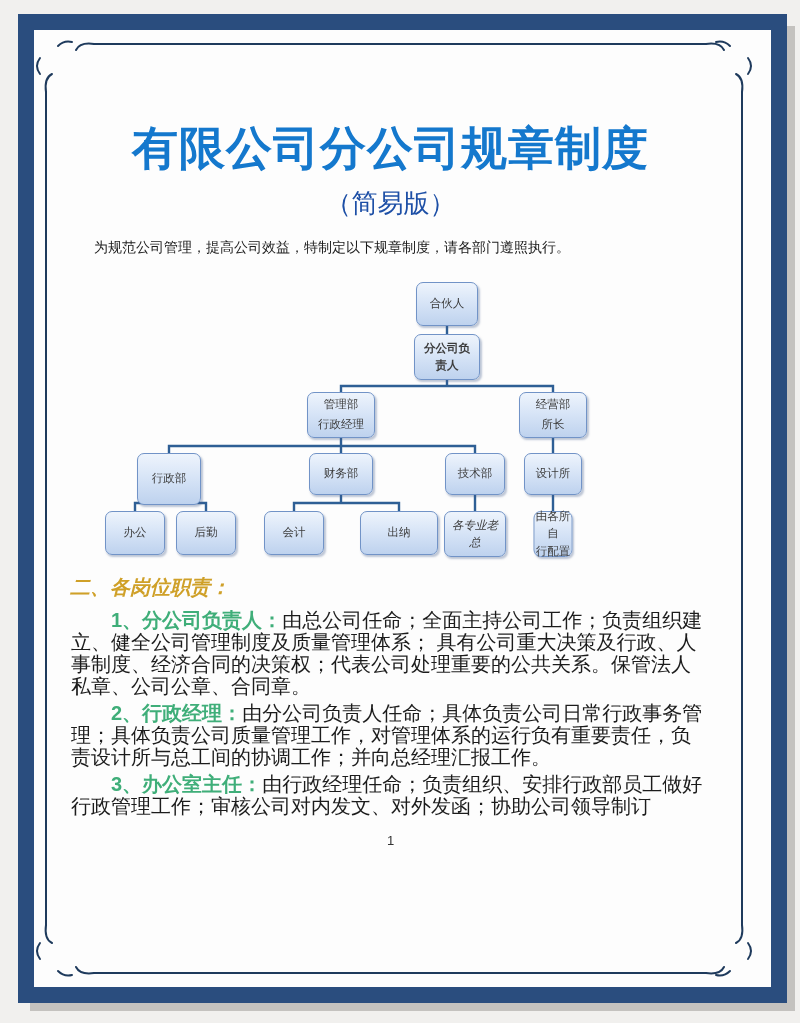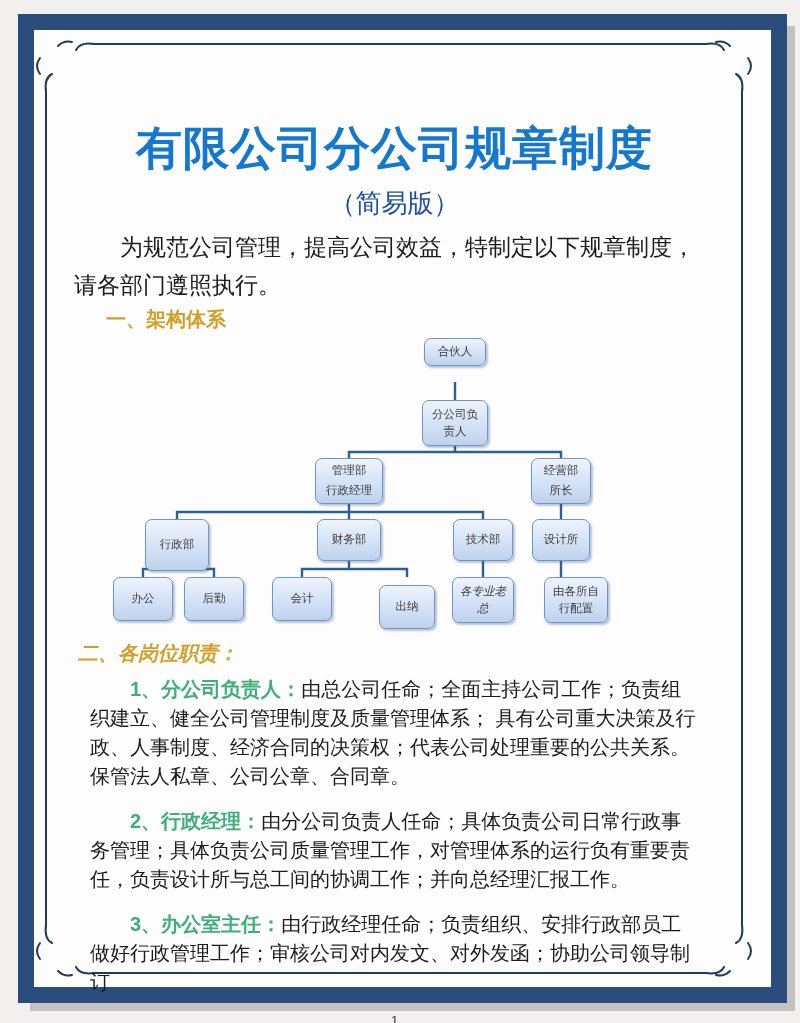--- a/index.html
+++ b/index.html
@@ -15,35 +15,35 @@
     width:769px;height:989px;
     box-sizing:border-box;
     border:16px solid #2a4d7e;
     background:#fdfdfd;
     box-shadow:10px 10px 0 -2px #c4c2bf;
   }
   .ornaments{position:absolute;left:0;top:0;width:800px;height:1023px;pointer-events:none;}
   
   .doc{
     position:absolute;left:34px;top:30px;width:737px;height:957px;
-    box-sizing:border-box;padding:0 56px 0 40px;
+    box-sizing:border-box;padding:0 56px 0 32px;
     color:#1c1c1c;
   }
   .title{
     margin:92px 0 0;text-align:center;
     font-size:46px;font-weight:bold;line-height:52px;
     color:#1478cd;letter-spacing:1px;
   }
   .subtitle{
     margin:14px 0 0;text-align:center;
     font-size:26px;font-weight:normal;line-height:30px;
     color:#1d4fa6;
   }
   .intro{
-    margin:10px 0 0;font-size:23px;line-height:38px;
+    margin:10px 0 0;font-size:14px;line-height:38px;
     text-indent:2em;color:#1c1c1c;
   }
   .sec-head{
     font-size:20px;font-weight:bold;color:#cfa028;line-height:26px;
   }
   .sec1{margin:2px 0 0;padding-left:32px;}
   .sec2{margin:2px 0 0;padding-left:4px;font-style:italic;}
   
   .chart{position:relative;width:560px;height:302px;margin:4px 0 0 18px;}
   .chart svg.connectors{position:absolute;left:0;top:0;}
@@ -53,21 +53,21 @@
     border:1.5px solid #7193c7;border-radius:7px;
     background:linear-gradient(180deg,#eef4fc 0%,#d8e5f7 45%,#bed2ee 100%);
     box-shadow:1.5px 2px 2px rgba(70,95,140,.35);
     color:#3c3c3c;font-size:11.5px;line-height:1.5;
     display:flex;align-items:center;justify-content:center;
     text-align:center;white-space:pre-line;
   }
   .node.tall{line-height:1.7;font-family:Liberation Mono, monospace;}
   
   .item{
-    margin:16px;font-size:20px;line-height:29px;
+    margin:5px;font-size:20px;line-height:22px;
     text-indent:2em;color:#1c1c1c;
   }
   .item .lead{color:#3fae79;font-weight:bold;}
   .item1{margin-top:9px;}
   .page-num{
     margin:16px 0 0;text-align:center;
     font-size:13px;color:#333;
   }
 </style>
 </head>
@@ -103,52 +103,51 @@
   <path d="M730 971 Q724 977 716 975"></path>
 </svg>
 
 <div class="doc">
 
   <h1 class="title">有限公司分公司规章制度</h1>
   <div class="subtitle">（简易版）</div>
 
   <p class="intro">为规范公司管理，提高公司效益，特制定以下规章制度，请各部门遵照执行。</p>
 
-  <div class="sec-head sec1">一、架构体系</div>
 
   <div class="chart">
     <svg class="connectors" width="560" height="302" viewBox="0 0 560 302" xmlns="http://www.w3.org/2000/svg" fill="none" stroke="#2e5f95" stroke-width="2.4">
       <path d="M363 46 V64"></path>
       <path d="M363 110 V116 M257 122 V116 H469 V122"></path>
       <path d="M257 168 V176 M85 183 V176 H391 V183 M257 176 V183"></path>
       <path d="M469 168 V183"></path>
       <path d="M85 225 V233 M51 241 V233 H122 V241"></path>
       <path d="M257 225 V233 M210 241 V233 H315 V241"></path>
       <path d="M391 225 V241"></path>
       <path d="M469 225 V241"></path>
     </svg>
 
-    <div class="node" style="left:363px;top:2px;width:62px;height:28px;">合伙人</div>
-    <div class="node" style="left:363px;top:64px;width:66px;height:46px;">分公司负
+    <div class="node" style="left:363px;top:12px;width:62px;height:44px;">合伙人</div>
+    <div class="node" style="left:363px;top:64px;width:66px;height:46px;font-weight:bold;">分公司负
 责人</div>
     <div class="node tall" style="left:257px;top:122px;width:68px;height:46px;">管理部
 行政经理</div>
-    <div class="node tall" style="left:469px;top:122px;width:60px;height:46px;">经营部
+    <div class="node tall" style="left:469px;top:122px;width:68px;height:46px;">经营部
 所长</div>
     <div class="node" style="left:85px;top:183px;width:64px;height:52px;">行政部</div>
     <div class="node" style="left:257px;top:183px;width:64px;height:42px;">财务部</div>
     <div class="node" style="left:391px;top:183px;width:60px;height:42px;">技术部</div>
     <div class="node" style="left:469px;top:183px;width:58px;height:42px;">设计所</div>
     <div class="node" style="left:51px;top:241px;width:60px;height:44px;">办公</div>
     <div class="node" style="left:122px;top:241px;width:60px;height:44px;">后勤</div>
     <div class="node" style="left:210px;top:241px;width:60px;height:44px;">会计</div>
-    <div class="node" style="left:315px;top:249px;width:56px;height:44px;">出纳</div>
+    <div class="node" style="left:315px;top:241px;width:78px;height:44px;">出纳</div>
     <div class="node" style="left:391px;top:241px;width:62px;height:46px;font-style:italic;">各专业老
 总</div>
-    <div class="node" style="left:484px;top:241px;width:64px;height:46px;">由各所自
+    <div class="node" style="left:469px;top:241px;width:39px;height:46px;">由各所自
 行配置</div>
   </div>
 
   <div class="sec-head sec2">二、各岗位职责：</div>
 
   <p class="item item1"><span class="lead">1、分公司负责人：</span><span>由总公司任命；全面主持公司工作；负责组织建立、健全公司管理制度及质量管理体系； 具有公司重大决策及行政、人事制度、经济合同的决策权；代表公司处理重要的公共关系。保管法人私章、公司公章、合同章。</span></p>
 
   <p class="item"><span class="lead">2、行政经理：</span><span>由分公司负责人任命；具体负责公司日常行政事务管理；具体负责公司质量管理工作，对管理体系的运行负有重要责任，负责设计所与总工间的协调工作；并向总经理汇报工作。</span></p>
 
   <p class="item"><span class="lead">3、办公室主任：</span><span>由行政经理任命；负责组织、安排行政部员工做好行政管理工作；审核公司对内发文、对外发函；协助公司领导制订</span></p>

